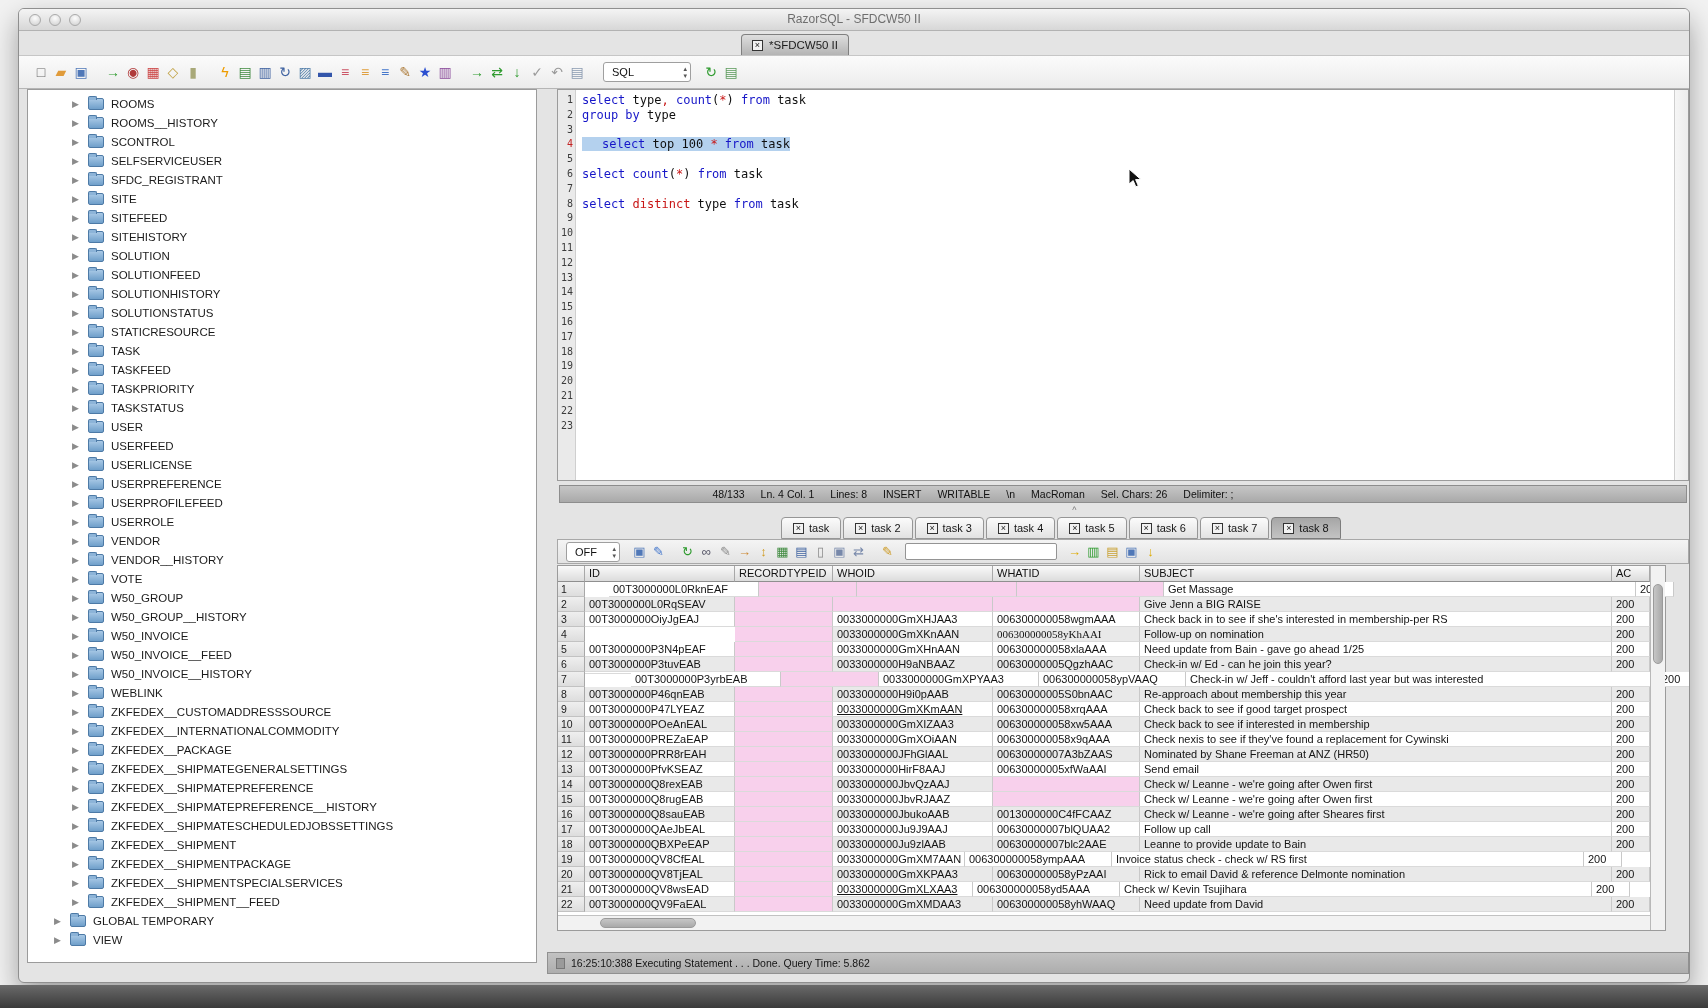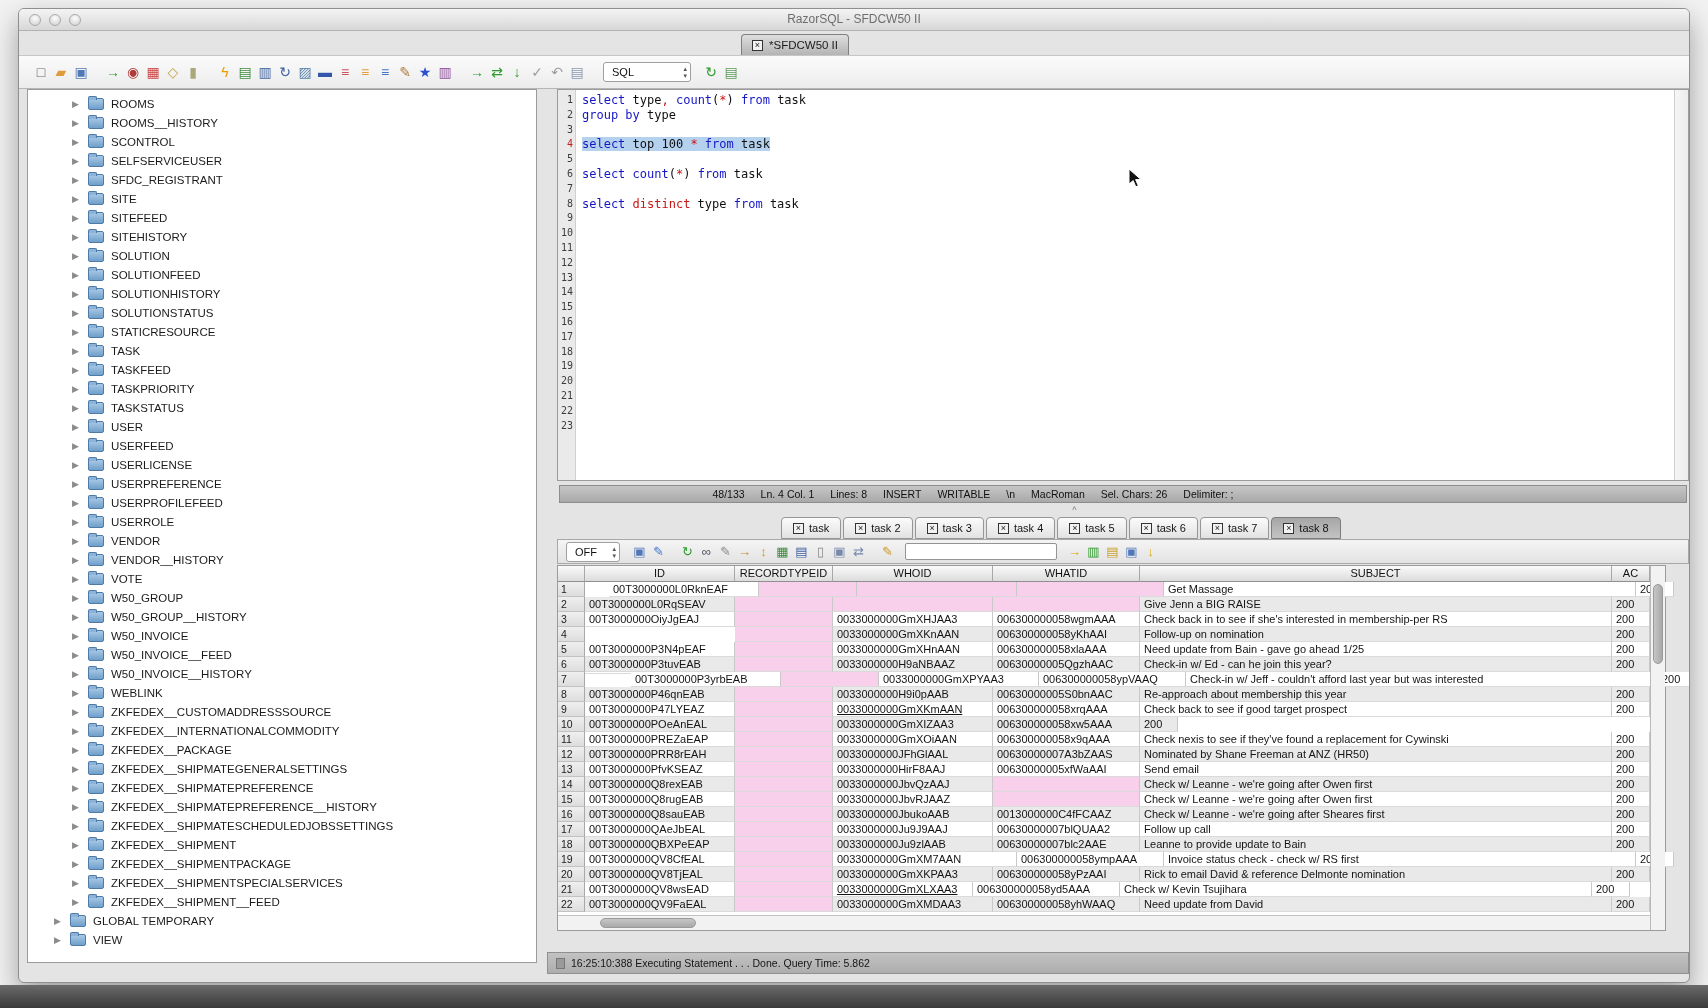--- a/index.html
+++ b/index.html
@@ -40,21 +40,21 @@
   .right-panel { position:absolute; left:526px; top:80px; width:1146px; height:890px; }
 
   
   .editor { position:absolute; left:12px; top:0; width:1132px; height:392px; background:#fff; border:1px solid #9b9b9b; display:flex; overflow:hidden; }
   .gutter { width:18px; background:#eaeaea; border-right:1px solid #cfcfcf; font-family:"DejaVu Sans Mono",monospace; font-size:10px; color:#3c3c3c; text-align:right; padding:3px 2px 0 0; }
   .gn { height:14.8px; line-height:14.8px; }
   .gn.cur { color:#c32222; }
   .code { flex:1; font-family:"DejaVu Sans Mono",monospace; font-size:12px; padding:3px 0 0 6px; white-space:pre; }
   .ln { height:14.8px; line-height:14.8px; }
   .k { color:#1616c8; } .p { color:#101010; } .o { color:#c81616; }
-  .selbg { background:#b4d1ee; }
+  .selbg { background:#b4d1ee;padding-left:20px; }
   .evscroll { width:14px; border-left:1px solid #cfcfcf; background:linear-gradient(90deg,#f6f6f6,#ececec); }
 
   
   .ed-status { position:absolute; left:14px; top:396px; width:1128px; height:18px; background:linear-gradient(#c6c6c6,#a9a9a9); border:1px solid #8d8d8d; display:flex; align-items:center; justify-content:center; gap:16px; font-size:10.5px; color:#111; padding-right:300px; }
   .grip { position:absolute; left:46%; top:416px; font-size:9px; color:#777; }
 
   
   .res-tabs { position:absolute; left:12px; top:426px; width:1132px; height:24px; display:flex; align-items:flex-end; padding-left:224px; }
   .rtab { height:22px; display:flex; align-items:center; gap:5px; padding:0 11px; font-size:11px; color:#161616;
     background:linear-gradient(#fbfbfb,#e2e2e2); border:1px solid #969696; border-radius:4px 4px 0 0; margin-right:2px; }
@@ -63,21 +63,21 @@
   
   .res-toolbar { position:absolute; left:12px; top:450px; width:1132px; height:25px; background:linear-gradient(#f4f4f4,#e3e3e3); border:1px solid #a8a8a8; display:flex; align-items:center; padding:0 8px; }
   .ricon { width:19px; height:19px; display:inline-flex; align-items:center; justify-content:center; font-size:13px; }
   .off-combo { width:54px; margin-right:10px; }
   .rsep { width:10px; }
   .search-field { width:152px; height:17px; background:#fff; border:1px solid #949494; border-radius:2px; margin:0 8px; font-size:11px; padding:0 4px; }
 
   
   .rtable { position:absolute; left:12px; top:476px; width:1109px; height:366px; background:#fff; border:1px solid #9b9b9b; display:flex; }
   .grid { width:1092px; }
-  .thead { display:flex; height:16px;text-align:center; }
+  .thead { display:flex; height:16px; }
   .th { background:linear-gradient(#fafafa,#dcdcdc); border-right:1px solid #a8a8a8; border-bottom:1px solid #8f8f8f; font-size:11px; color:#111; padding:0 4px; line-height:15px; white-space:nowrap; overflow:hidden; }
   .corner { width:27px; flex:none; }
   .trow { display:flex; height:15px; }
   .trow.even .td { background:#e9e9e9; }
   .td { border-right:1px solid #c9c9c9; border-bottom:1px solid #dadada; font-size:11px; color:#141414; padding:0 4px; line-height:14px; white-space:nowrap; overflow:hidden; background:#fff; }
   .td.rownum { width:27px; flex:none; background:linear-gradient(#efefef,#dddddd) !important; border-right:1px solid #a8a8a8; border-bottom:1px solid #c2c2c2; font-size:10.5px; color:#222; padding-left:3px; }
   .td.null { background:#f8d0ec !important; }
   .tvscroll { width:15px; border-left:1px solid #b9b9b9; background:#f2f2f2; position:relative; }
   .tvthumb { position:absolute; left:2px; top:18px; width:10px; height:80px; background:linear-gradient(90deg,#c6c6c6,#a9a9a9); border:1px solid #9a9a9a; border-radius:6px; }
   .thscroll { position:absolute; left:0; right:15px; bottom:0; height:15px; border-top:1px solid #c2c2c2; background:#f2f2f2; }
@@ -526,21 +526,21 @@
             <div class="td" style="width: 160px; flex: 0 0 auto;">0033000000GmXHJAA3</div>
             <div class="td" style="width: 147px; flex: 0 0 auto;">006300000058wgmAAA</div>
             <div class="td" style="width: 472px; flex: 0 0 auto;">Check back in to see if she's interested in membership-per RS</div>
             <div class="td" style="width: 38px; flex: 0 0 auto;">200</div>
           </div>
           <div class="trow even">
             <div class="td rownum">4</div>
             <div class="td" style="width: 150px; flex: 0 0 auto; margin-top: 46px;">00T3000000P3LopEAF</div>
             <div class="td null" style="width: 98px; flex: 0 0 auto;"></div>
             <div class="td" style="width: 160px; flex: 0 0 auto;">0033000000GmXKnAAN</div>
-            <div class="td" style="width: 147px; flex: 0 0 auto;">006300000058yKhAAI</div>
+            <div class="td" style="width: 147px; flex: 0 0 auto; font-family: Liberation Serif, serif;">006300000058yKhAAI</div>
             <div class="td" style="width: 472px; flex: 0 0 auto;">Follow-up on nomination</div>
             <div class="td" style="width: 38px; flex: 0 0 auto;">200</div>
           </div>
           <div class="trow">
             <div class="td rownum">5</div>
             <div class="td" style="width: 150px; flex: 0 0 auto;">00T3000000P3N4pEAF</div>
             <div class="td null" style="width: 98px; flex: 0 0 auto;"></div>
             <div class="td" style="width: 160px; flex: 0 0 auto;">0033000000GmXHnAAN</div>
             <div class="td" style="width: 147px; flex: 0 0 auto;">006300000058xlaAAA</div>
             <div class="td" style="width: 472px; flex: 0 0 auto;">Need update from Bain - gave go ahead 1/25</div>
@@ -581,20 +581,21 @@
             <div class="td" style="width: 147px; flex: 0 0 auto;">006300000058xrqAAA</div>
             <div class="td" style="width: 472px; flex: 0 0 auto;">Check back to see if good target prospect</div>
             <div class="td" style="width: 38px; flex: 0 0 auto;">200</div>
           </div>
           <div class="trow even">
             <div class="td rownum">10</div>
             <div class="td" style="width: 150px; flex: 0 0 auto;">00T3000000POeAnEAL</div>
             <div class="td null" style="width: 98px; flex: 0 0 auto;"></div>
             <div class="td" style="width: 160px; flex: 0 0 auto;">0033000000GmXIZAA3</div>
             <div class="td" style="width: 147px; flex: 0 0 auto;">006300000058xw5AAA</div>
+            <div class="td" style="width: 472px; flex: 0 0 auto;">Check back to see if interested in membership</div>
             <div class="td" style="width: 38px; flex: 0 0 auto;">200</div>
           </div>
           <div class="trow">
             <div class="td rownum">11</div>
             <div class="td" style="width: 150px; flex: 0 0 auto;">00T3000000PREZaEAP</div>
             <div class="td null" style="width: 98px; flex: 0 0 auto;"></div>
             <div class="td" style="width: 160px; flex: 0 0 auto;">0033000000GmXOiAAN</div>
             <div class="td" style="width: 147px; flex: 0 0 auto;">006300000058x9qAAA</div>
             <div class="td" style="width: 472px; flex: 0 0 auto;">Check nexis to see if they've found a replacement for Cywinski</div>
             <div class="td" style="width: 38px; flex: 0 0 auto;">200</div>
@@ -659,21 +660,21 @@
             <div class="td null" style="width: 98px; flex: 0 0 auto;"></div>
             <div class="td" style="width: 160px; flex: 0 0 auto;">0033000000Ju9zlAAB</div>
             <div class="td" style="width: 147px; flex: 0 0 auto;">00630000007blc2AAE</div>
             <div class="td" style="width: 472px; flex: 0 0 auto;">Leanne to provide update to Bain</div>
             <div class="td" style="width: 38px; flex: 0 0 auto;">200</div>
           </div>
           <div class="trow">
             <div class="td rownum">19</div>
             <div class="td" style="width: 150px; flex: 0 0 auto;">00T3000000QV8CfEAL</div>
             <div class="td null" style="width: 98px; flex: 0 0 auto;"></div>
-            <div class="td" style="width: 184px; flex: 0 0 auto;">0033000000GmXM7AAN</div>
+            <div class="td" style="width: 132px; flex: 0 0 auto;">0033000000GmXM7AAN</div>
             <div class="td" style="width: 147px; flex: 0 0 auto;">006300000058ympAAA</div>
             <div class="td" style="width: 472px; flex: 0 0 auto;">Invoice status check - check w/ RS first</div>
             <div class="td" style="width: 38px; flex: 0 0 auto;">200</div>
           </div>
           <div class="trow even">
             <div class="td rownum">20</div>
             <div class="td" style="width: 150px; flex: 0 0 auto;">00T3000000QV8TjEAL</div>
             <div class="td null" style="width: 98px; flex: 0 0 auto;"></div>
             <div class="td" style="width: 160px; flex: 0 0 auto;">0033000000GmXKPAA3</div>
             <div class="td" style="width: 147px; flex: 0 0 auto;">006300000058yPzAAI</div>

